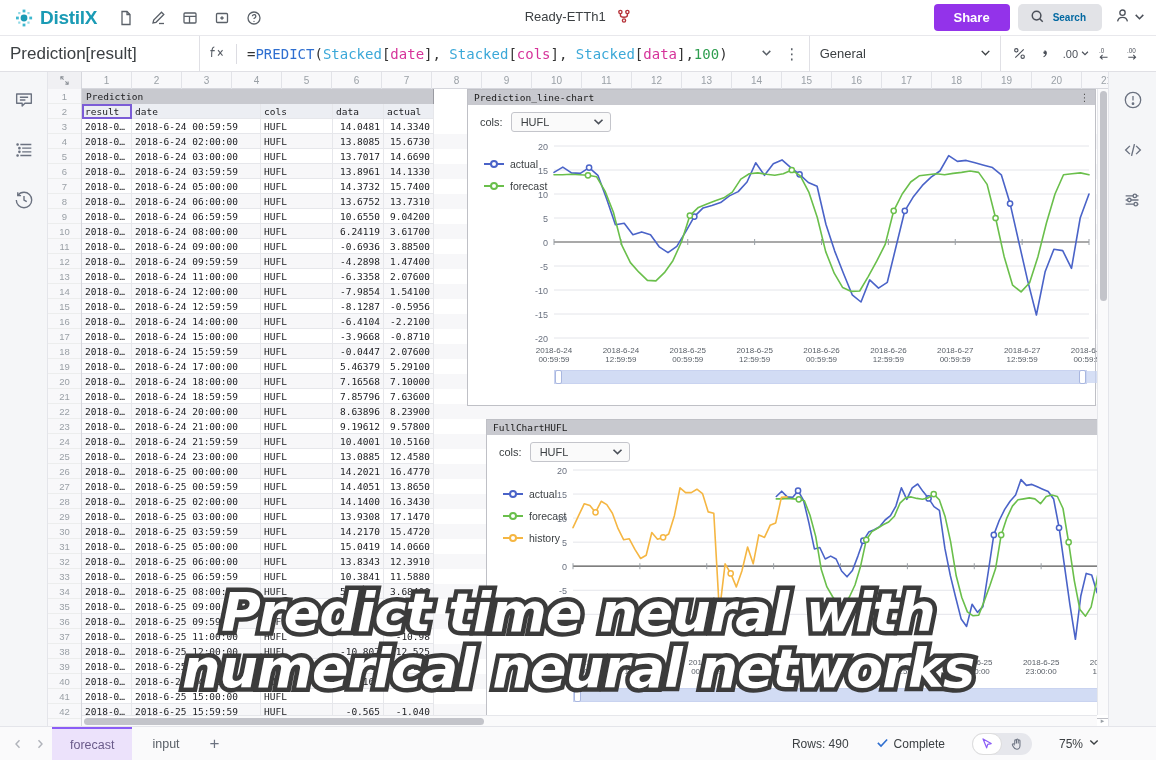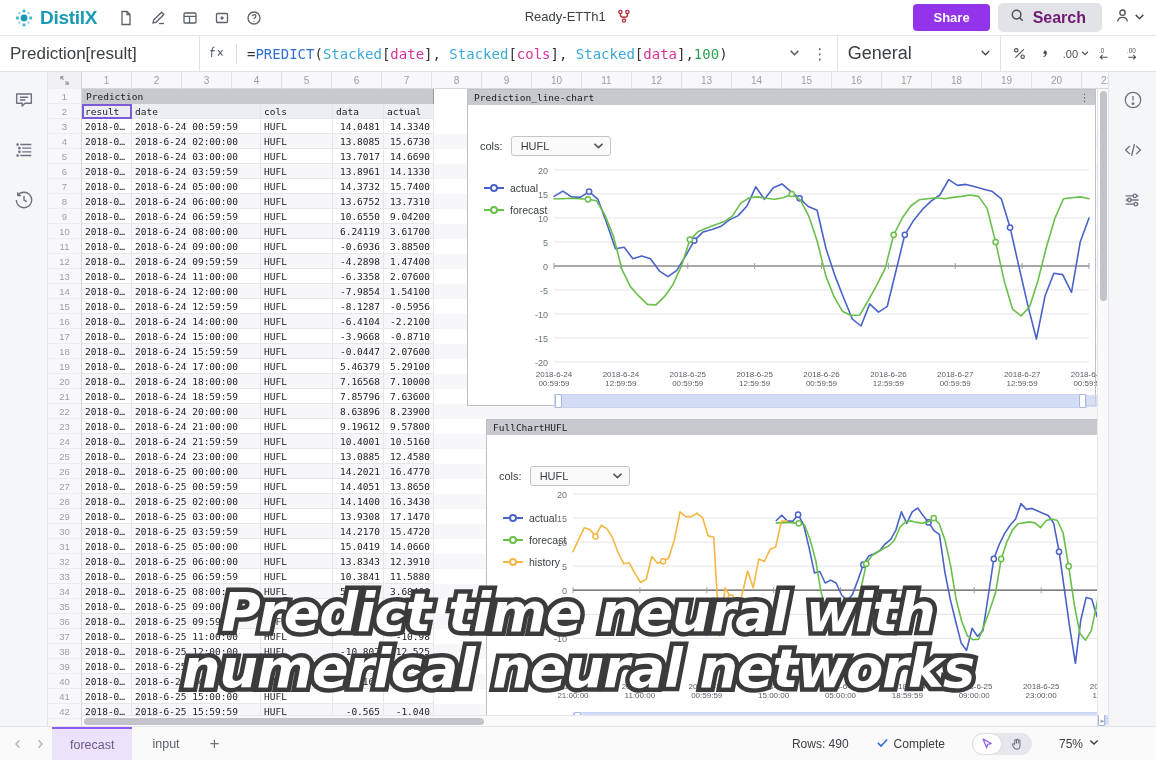--- a/index.html
+++ b/index.html
@@ -36,21 +36,21 @@
   }
   .share-btn {
     background: #9333ea; color: #fff; border: none; border-radius: 4px;
     font-size: 13px; font-weight: bold; padding: 6px 20px; cursor: pointer;
     font-family: "Liberation Sans", sans-serif;
   }
   .search-box {
     display: flex; align-items: center; gap: 8px; background: #e2e3e7;
     border-radius: 5px; padding: 5px 16px 5px 12px; cursor: pointer;
   }
-  .search-box span { font-size: 16px; color: #701a75; font-weight: bold; }
+  .search-box span { font-size: 10px; color: #0369a1; font-weight: bold; }
   .acct { display: flex; align-items: center; gap: 2px; cursor: pointer; color: #4b5059; padding-left:4px;}
 
   
   .fbar {
     position: absolute; left: 0; top: 36px; width: 1156px; height: 36px;
     background: #fff; display: flex; align-items: center;
     border-bottom: 1px solid #e0e0e5;
   }
   .namebox {
     width: 200px; height: 100%; display: flex; align-items: center; padding-left: 10px;
@@ -63,22 +63,22 @@
     font-family: "DejaVu Sans Mono", monospace; font-size: 14px; white-space: nowrap; overflow: hidden;
   }
   .f-blue { color: #2f6fd0; }
   .f-cyan { color: #3ba8d8; }
   .f-pink { color: #d6339a; }
   .f-green { color: #2e9e4f; }
   .f-dark { color: #333; }
   .fb-caret { width: 28px; text-align: center; color: #5a6068; cursor: pointer; }
   .fb-dots { width: 22px; text-align: center; color: #5a6068; cursor: pointer; font-size: 15px; }
   .fmt-sel {
-    width: 164px; height: 26px; margin-left: 6px; display: flex; align-items: center;
-    justify-content: space-between; padding: 0 8px 0 10px; font-size: 18px; color: #3c4043;
+    width: 192px; height: 26px; margin-left: 6px; display: flex; align-items: center;
+    justify-content: space-between; padding: 0 8px 0 10px; font-size: 13px; color: #3c4043;
     cursor: pointer; border-left: 1px solid #e0e0e5; border-right:1px solid #e0e0e5; height:100%;
   }
   .numtools { display: flex; align-items: center; gap: 4px; padding: 0 8px; }
   .ntool {
     min-width: 22px; height: 24px; display: flex; align-items: center; justify-content: center;
     font-size: 13px; color: #4b5059; cursor: pointer; border-radius: 3px; padding: 0 2px;
   }
 
   
   .rail-l {
@@ -138,21 +138,21 @@
   .hdrcell { background: #eceef3; font-weight: normal; }
   .selcell { outline: 2px solid #7b5cd6; outline-offset: -2px; background: #eceef3; }
 
   
   .chart-panel { position: absolute; background: #fff; border: 1px solid #bfc0c6; }
   .cp-title {
     height: 15px; background: #c8c9cf; display: flex; align-items: center; justify-content: space-between;
     padding: 0 5px 0 6px; font-family: "DejaVu Sans Mono", monospace; font-size: 9.5px; color: #1a1a1a;
   }
   .cp-dots { color: #555; font-size: 10px; cursor: pointer; letter-spacing: 0.5px;}
-  .cp-ctl { display: flex; align-items: center; gap: 8px; padding: 7px 0 4px 12px; margin-top: 24px; }
+  .cp-ctl { display: flex; align-items: center; gap: 8px; padding: 7px 0 4px 12px; }
   .cp-ctl .lbl { font-size: 11px; color: #3c4043; }
   .cp-sel {
     width: 100px; height: 20px; border: 1px solid #c4c5cb; border-radius: 3px; background: #fafafa;
     display: flex; align-items: center; justify-content: space-between; padding: 0 5px 0 9px;
     font-size: 11px; color: #3c4043; cursor: pointer;
   }
   .cp-body { position: relative; }
   .legend { position: absolute; display: flex; flex-direction: column; gap: 10px; }
   .lg-item { display: flex; align-items: center; gap: 6px; font-size: 10.5px; color: #3c4043; cursor: pointer; }
   .lg-mark { width: 20px; height: 10px; position: relative; flex: 0 0 20px; }

